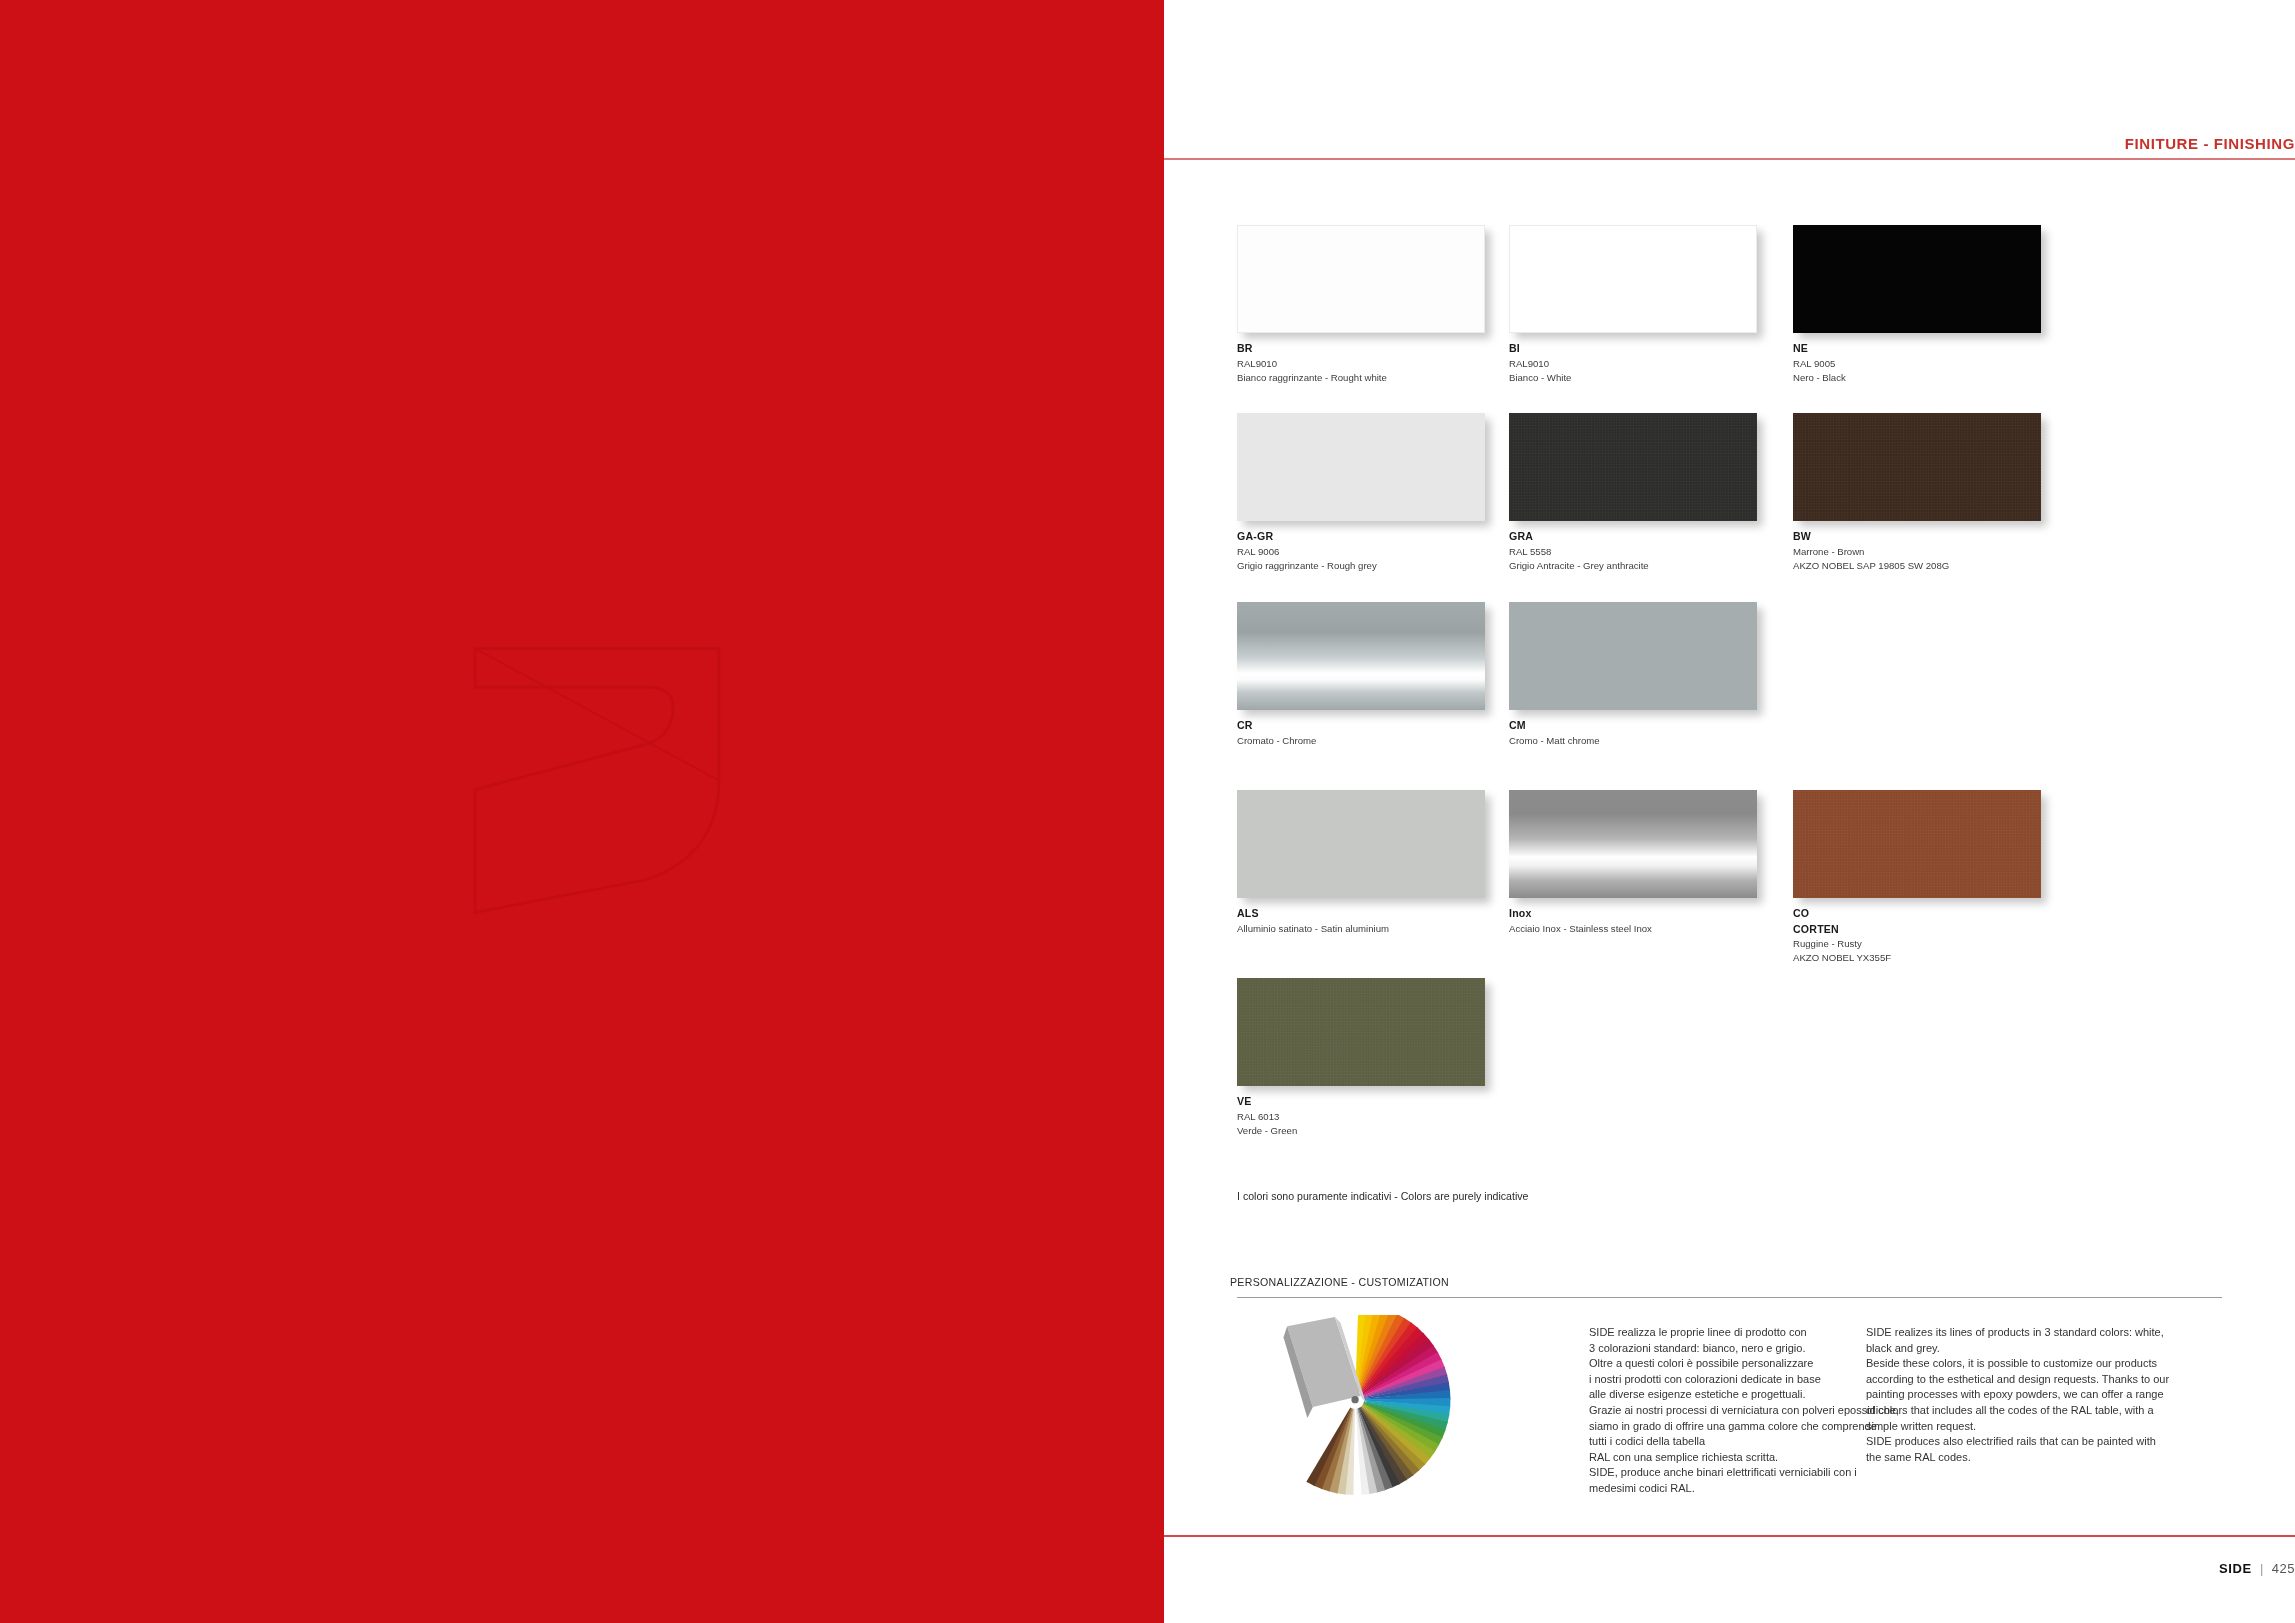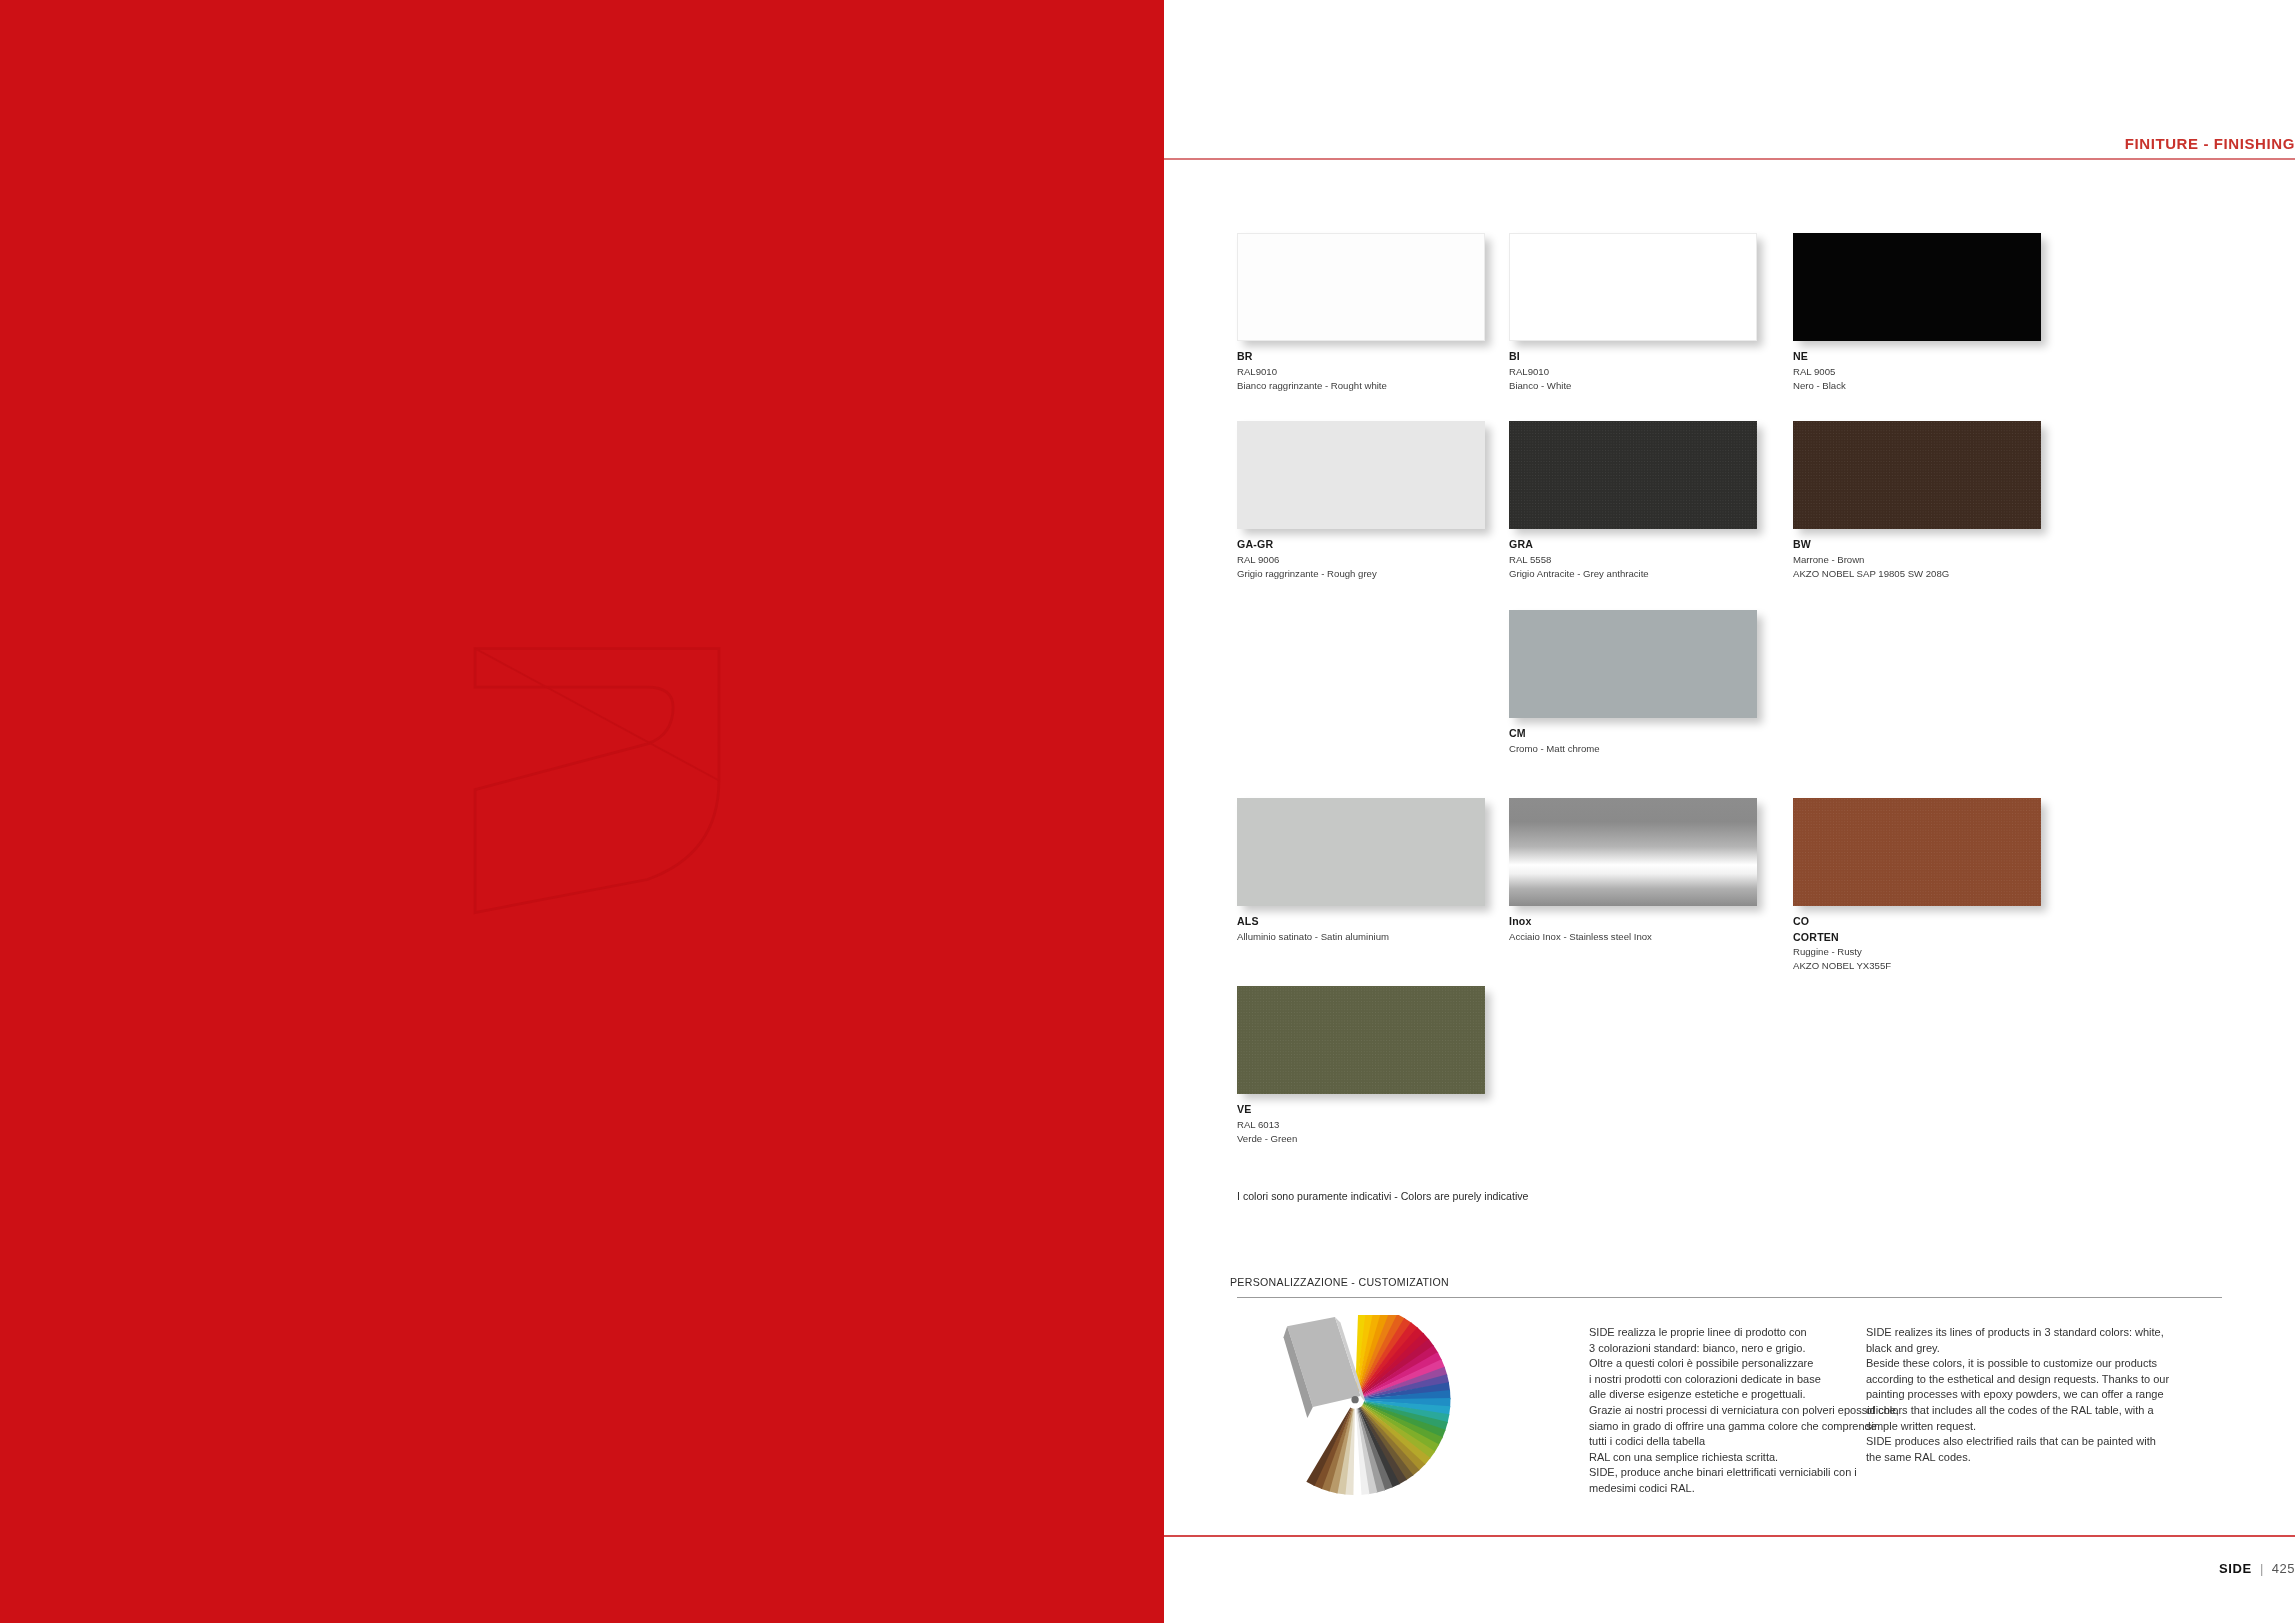--- a/index.html
+++ b/index.html
@@ -52,21 +52,20 @@
   
   .grid {
     position: absolute;
     left: 73px; top: 225px;
     width: 817px;
   }
   .grid-row { position: relative; width: 817px; }
   .cell {
     position: absolute;
     width: 248px;
-    margin-top: 8px;
   }
   .cell.c0 { left: 0px; }
   .cell.c1 { left: 272px; }
   .cell.c2 { left: 556px; }
 
   .sw {
     width: 248px; height: 108px;
     box-shadow: 5.5px 5.5px 8.3px rgba(0,0,0,0.22);
     position: relative;
     overflow: hidden;
@@ -204,20 +203,27 @@
           <div class="cell c2">
             <div class="sw sw-noise" style="background:#3e2b20;"></div>
             <div class="lbl">
               <div class="code">BW</div>
               <div class="ral">Marrone - Brown</div>
               <div class="desc">AKZO NOBEL SAP 19805 SW 208G</div>
             </div>
           </div>
         </div>
         <div class="grid-row" style="position: absolute; top: 377px; left: 0px; height: 184px;">
+          <div class="cell c0">
+            <div class="sw" style="background: linear-gradient(to bottom, #a4abad 0%, #9aa2a4 28%, #c9d0d2 52%, #ffffff 66%, #fbfcfc 72%, #c2c8ca 84%, #9fa7a9 100%);"></div>
+            <div class="lbl">
+              <div class="code">CR</div>
+              <div class="desc">Cromato - Chrome</div>
+            </div>
+          </div>
           <div class="cell c1">
             <div class="sw" style="background:#a6adaf;"></div>
             <div class="lbl">
               <div class="code">CM</div>
               <div class="desc">Cromo - Matt chrome</div>
             </div>
           </div>
         </div>
         <div class="grid-row" style="position: absolute; top: 565px; left: 0px; height: 184px; text-decoration: underline;">
           <div class="cell c0">

